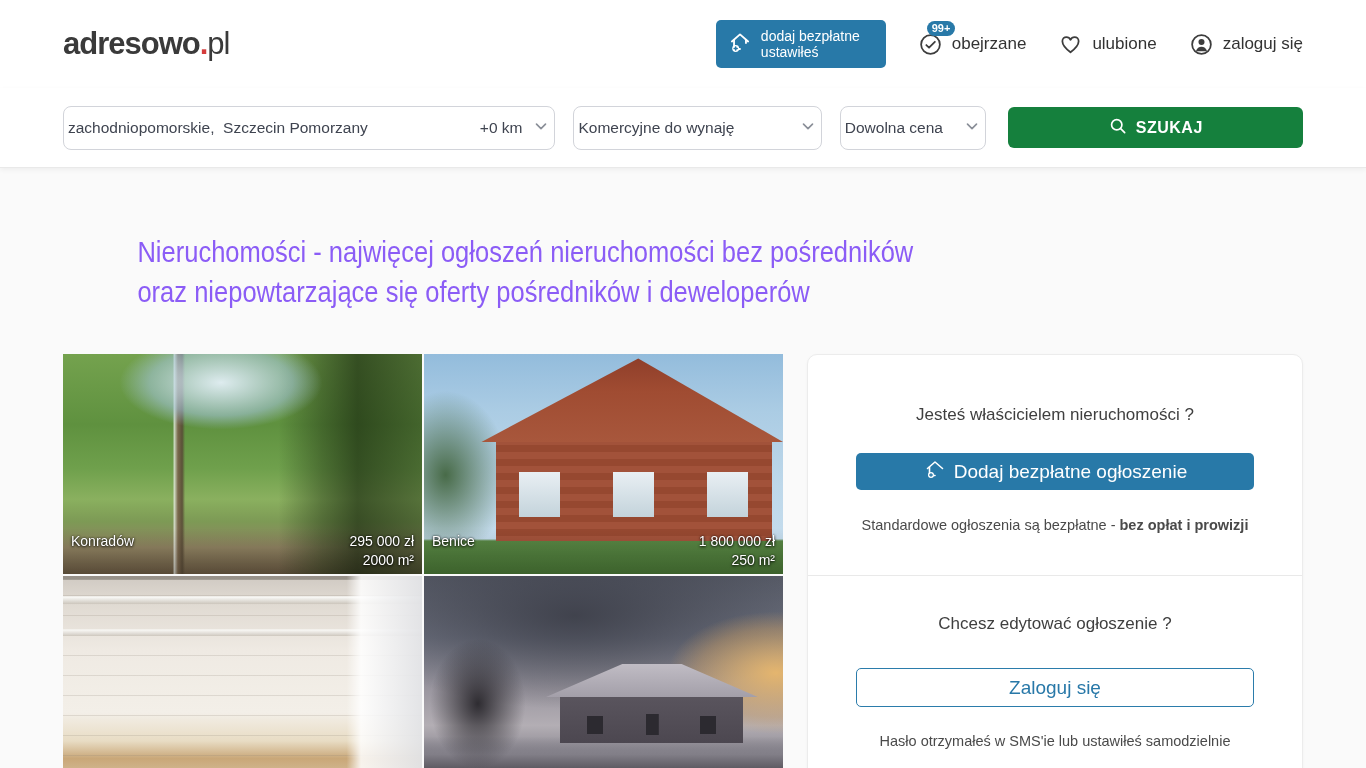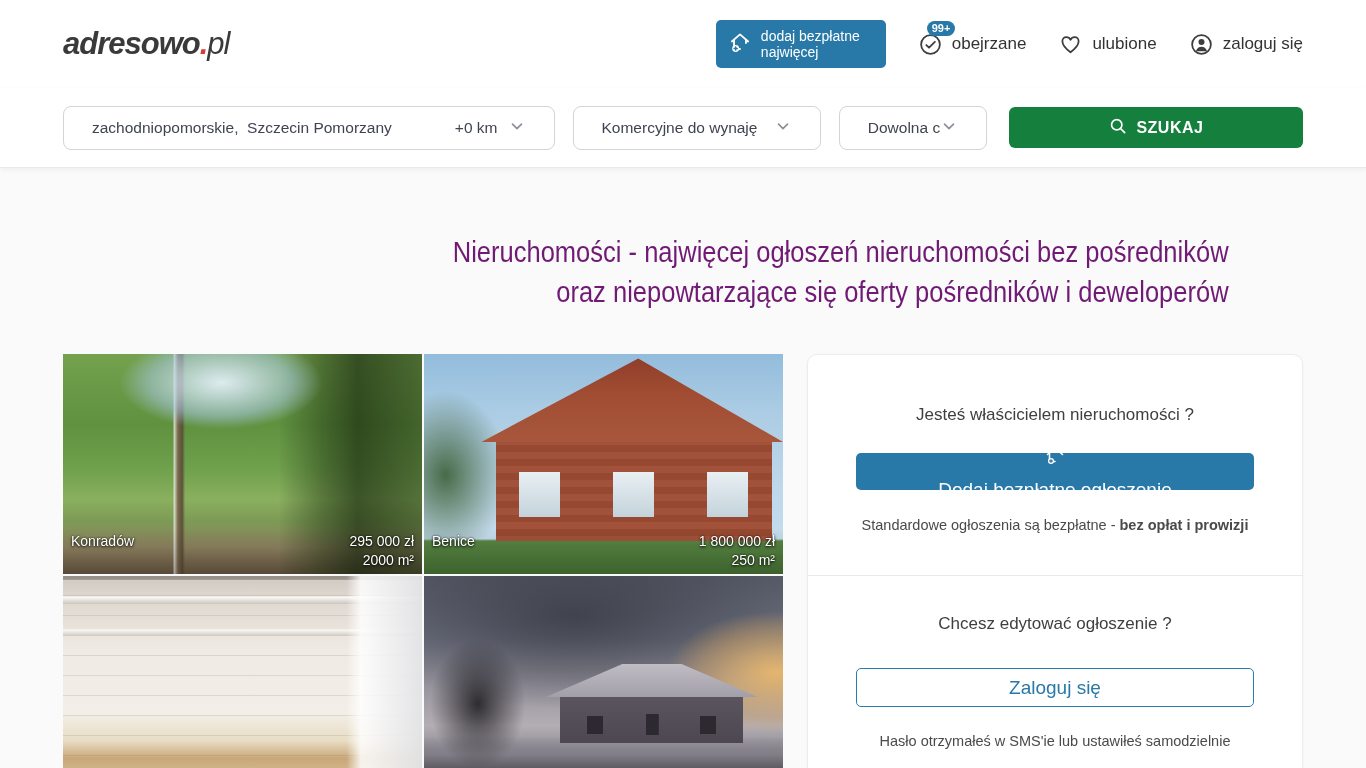--- a/index.html
+++ b/index.html
@@ -2,56 +2,56 @@
 <html lang="pl"><head>
 <meta charset="utf-8">
 <style>
   * { margin:0; padding:0; box-sizing:border-box; }
   html,body { width:1366px; height:768px; overflow:hidden; background:#fff;
     font-family:"Liberation Sans", sans-serif; color:#3d3d3d; }
 
   
   .header { height:88px; display:flex; align-items:center; justify-content:space-between;
     padding:0 63px; background:#fff; }
-  .logo { font-style:italic; font-size:31px; letter-spacing:-1px; cursor:pointer; white-space:nowrap; }
+  .logo { font-size:31px; letter-spacing:-1px; cursor:pointer; white-space:nowrap; }
   .logo .b { font-weight:bold; color:#3a3a3a; }
   .logo .dot { font-weight:bold; color:#d43c3c; }
   .logo .tld { font-weight:300; color:#3a3a3a; }
   .hdr-right { display:flex; align-items:center; gap:32px; }
   .hdr-item { display:flex; align-items:center; gap:9px; font-size:17px; color:#333;
     cursor:pointer; position:relative; }
   .hdr-item svg { display:block; }
   .badge { position:absolute; top:-11px; left:9px; background:#2879a8; color:#fff;
     font-size:11px; font-weight:bold; padding:2px 5px; border-radius:8px; line-height:1; }
   .btn-add-top { display:flex; align-items:center; gap:8px; background:#2879a8; color:#fff;
     border:none; border-radius:5px; padding:8px 26px 8px 11px; cursor:pointer;
     font-size:14px; line-height:1.15; text-align:left; font-family:inherit; }
 
   
   .searchbar { height:80px; display:flex; align-items:center; padding:0 63px; gap:18px;
     background:#fff; border-bottom:1px solid #e9e9e9; box-shadow:0 2px 5px rgba(0,0,0,.05);
     position:relative; z-index:2; }
   .field { display:flex; align-items:center; height:44px; border:1px solid #d2d4da;
-    border-radius:8px; background:#fff; padding:0 28px; color:#3f4450; font-size:15.5px; }
+    border-radius:8px; background:#fff; padding:0 4px; color:#3f4450; font-size:15.5px; }
   .field .chev { margin-left:auto; flex:0 0 auto; }
   .f-location { width:500px; }
   .f-location input { border:none; outline:none; flex:1 1 auto; min-width:0; font:inherit;
     color:inherit; background:transparent; }
   .f-location .radius { margin:0 10px 0 6px; white-space:nowrap; }
   .f-cat { width:252px; cursor:pointer; }
   .f-price { width:148px; cursor:pointer; }
   .f-label { overflow:hidden; white-space:nowrap; flex:1 1 auto; }
   .btn-search { width:300px; height:41px; margin-left:4px; background:#15803d; color:#fff;
     border:none; border-radius:6px; font-family:inherit; font-size:16px; font-weight:bold;
     letter-spacing:.5px; display:flex; align-items:center; justify-content:center; gap:8px;
     cursor:pointer; }
 
   
   .main { background:#fafafa; height:600px; padding:0 63px; }
-  .hero { padding:64px 0 42px; text-align:right; color:#701a75; }
+  .hero { padding:64px 0 42px; text-align:left; color:#8b5cf6; }
   .hero div { font-size:29px; line-height:40px; font-weight:400;
     transform:scaleX(.88); transform-origin:center; white-space:nowrap; }
 
   .content { display:flex; gap:24px; align-items:flex-start; }
 
   
   .grid { width:720px; display:grid; grid-template-columns:359px 359px; gap:2px; }
   .card { position:relative; display:block; height:220px; overflow:hidden; cursor:pointer; }
   .ph { position:absolute; inset:0; }
   .meta { position:absolute; left:0; right:0; bottom:0; padding:5px 8px 6px; color:#fff;
@@ -109,21 +109,21 @@
     clip-path:polygon(0 100%, 36% 0, 64% 0, 100% 100%); }
 
   
   .panel { width:496px; background:#fff; border:1px solid #ececec; border-radius:10px;
     box-shadow:0 1px 3px rgba(0,0,0,.04); }
   .panel-section { padding:50px 48px 42px; text-align:center; }
   .panel-section + .panel-section { border-top:1px solid #e9e9e9; padding:38px 48px 46px; }
   .panel-title { font-size:17px; color:#3f3f3f; margin-bottom:28px; }
   .btn-add-panel { width:100%; height:37px; background:#2879a8; color:#fff; border:none;
     border-radius:5px; font-family:inherit; font-size:19px; display:flex; align-items:center;
-    justify-content:center; gap:7px; cursor:pointer;flex-direction:column; }
+    justify-content:center; gap:7px; cursor:pointer; }
   .panel-note { margin-top:27px; font-size:14.5px; color:#4a4a4a; }
   .panel-note b { font-weight:bold; }
   .btn-login { width:100%; height:39px; background:#fff; color:#2878a8;
     border:1px solid #2b7cab; border-radius:5px; font-family:inherit; font-size:19px;
     display:flex; align-items:center; justify-content:center; cursor:pointer; margin-top:34px; }
   .panel-note2 { margin-top:26px; font-size:14.5px; color:#4a4a4a; }
 </style>
 </head>
 <body>
 
@@ -136,21 +136,21 @@
         <svg width="26" height="26" viewBox="0 0 24 24" fill="none" stroke="#fff" stroke-width="1.7" stroke-linecap="round" stroke-linejoin="round">
           <path d="M4.5 11.5 L12 5 L19.5 11.5"></path>
           <path d="M6.5 10 V18.5 H12"></path>
           <path d="M17.5 10 V13"></path>
           <circle cx="8" cy="18" r="3.2" fill="#fff" stroke="none"></circle>
           <path d="M8 16.6 v2.8 M6.6 18 h2.8" stroke="#2879a8" stroke-width="1.4"></path>
         </svg>
       </span>
       <span>
         <span>dodaj bezpłatne</span><br>
-        <span>najwięcej</span>
+        <span>ustawiłeś</span>
       </span>
     </button>
 
     <div class="hdr-item">
       <span class="badge">99+</span>
       <span>
         <svg width="25" height="25" viewBox="0 0 24 24" fill="none" stroke="#3d3d3d" stroke-width="1.7" stroke-linecap="round" stroke-linejoin="round">
           <circle cx="12" cy="12" r="9"></circle>
           <path d="M8 12.5 l2.6 2.6 L16.2 9.4"></path>
         </svg>

